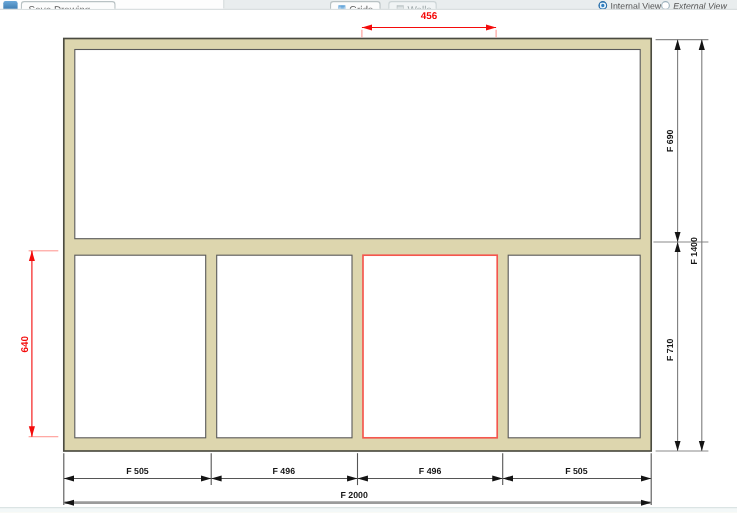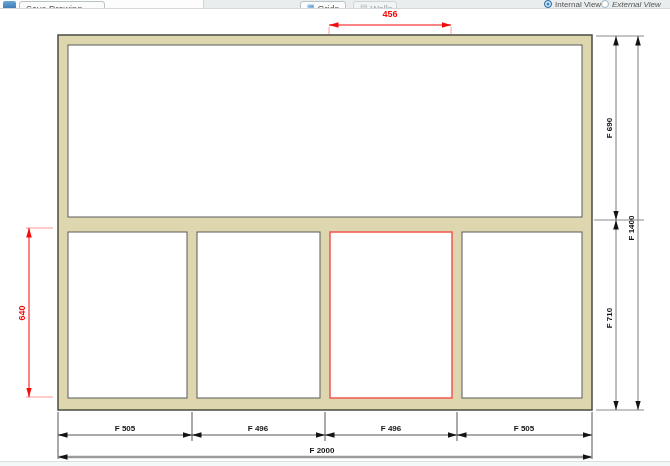--- a/index.html
+++ b/index.html
@@ -14,21 +14,21 @@
             background:linear-gradient(#6aa7d8,#2e6da4);border-radius:2px;display:inline-block;}
   .tb-btn{position:absolute;top:1px;height:20px;background:#fcfcfc;border:1px solid #b9c2c4;
           border-radius:3px;font:9px "Liberation Sans",sans-serif;color:#555;
           padding:2px 6px;white-space:nowrap;display:flex;align-items:flex-start;gap:3px;}
   .btn-save{left:19px;width:86px;}
   .btn-grids{left:300px;width:46px;}
   .btn-walls{left:353px;width:44px;background:#f1f4f5;color:#9aa4a6;border-color:#ccd4d6;}
   .btn-ico{font-size:8px;line-height:8px;}
   .btn-ico.blue{color:#3d8fd1;}
   .btn-ico.gray{color:#aab4b6;}
-  .radio{position:absolute;top:0px;height:10px;display:flex;align-items:flex-start;gap:3px;
+  .radio{position:absolute;top:0px;height:10px;display:flex;align-items:center;gap:3px;
          font-size:8px;color:#555;white-space:nowrap;}
   .radio-int{left:544px;}
   .radio-ext{left:601px;font-style:italic;}
   .rdot{width:8px;height:8px;border-radius:50%;border:1px solid #9db2bd;background:#fff;
         box-sizing:border-box;display:inline-block;}
   .rdot.checked{background:#2f7fc1;border-color:#2a6da6;box-shadow:inset 0 0 0 1.5px #e8f2fa;}
   
   .canvas{position:absolute;left:0;top:9px;width:670px;height:452px;background:#fff;}
   .bottom-strip{position:absolute;left:0;top:461px;width:670px;height:5px;
                 background:#f3f8f8;border-top:1px solid #d9e1e2;}

